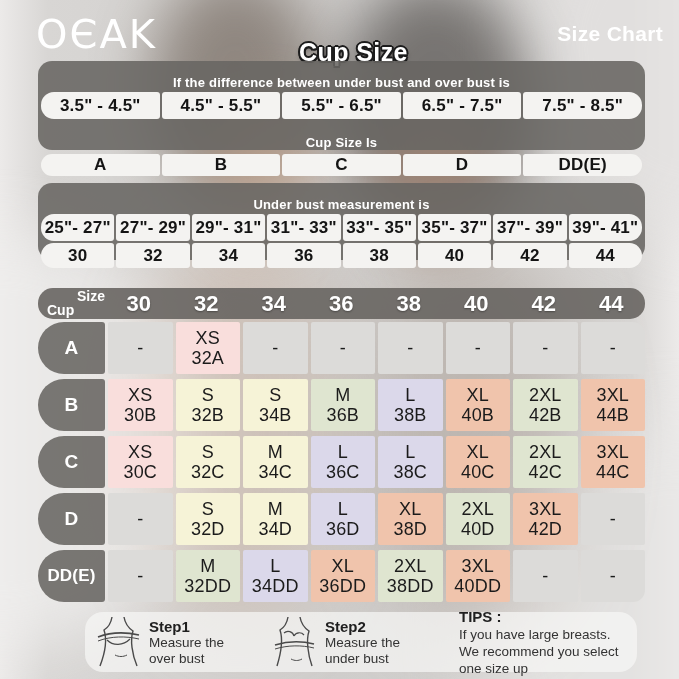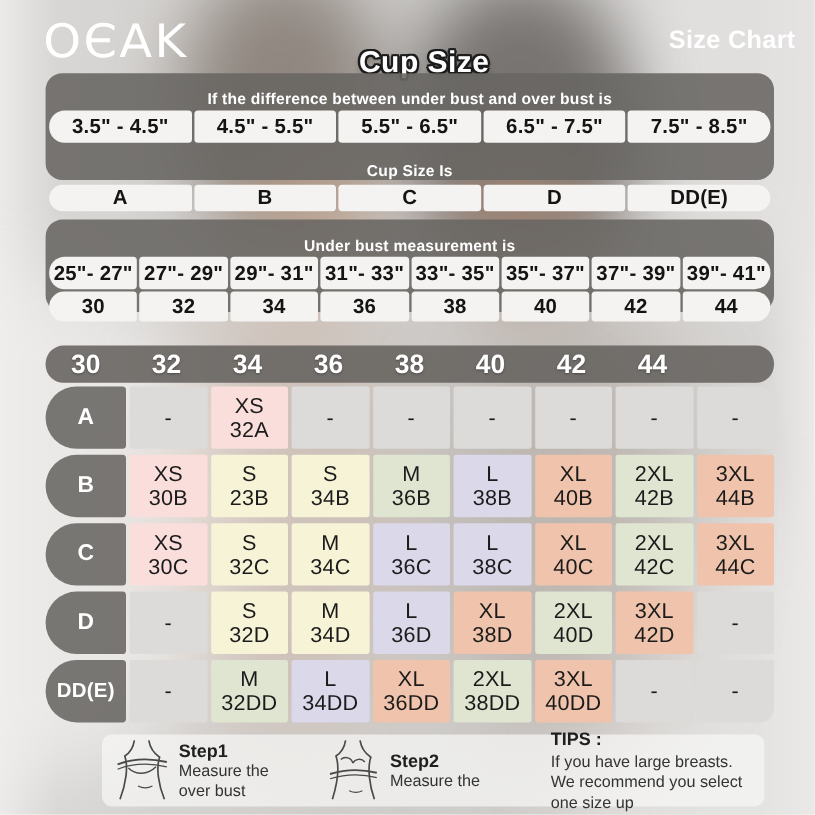--- a/index.html
+++ b/index.html
@@ -52,21 +52,21 @@
   .grid{position:absolute;left:38px;top:322px;width:607px;display:grid;
     grid-template-columns:67px repeat(8,1fr);gap:5px 3px;grid-auto-rows:52px;}
   .row-label{background:rgba(110,107,104,.92);border-radius:26px 3px 3px 26px;color:#fff;
     font-weight:700;font-size:19px;display:flex;align-items:center;justify-content:center;letter-spacing:.2px;}
   .row-label.small{font-size:17px;}
   .gcell{display:flex;flex-direction:column;align-items:center;justify-content:center;
     font-size:18px;line-height:20px;color:#1b1b1b;border-radius:2px;font-weight:500;letter-spacing:.2px;}
   .gcell.tr-round{border-top-right-radius:12px;} .gcell.br-round{border-bottom-right-radius:12px;}
 
   .footer-panel{position:absolute;left:85px;top:612px;width:552px;height:60px;
-    background:rgba(247,246,245,.72);border-radius:8px;display:flex;align-items:center;box-sizing:border-box;}
+    background:rgba(247,246,245,.72);border-radius:18px;display:flex;align-items:center;box-sizing:border-box;}
   .fig{flex:0 0 auto;margin-left:10px;}
   .step-block{margin-left:8px;}
   .s1{width:112px;} .s2{width:122px;}
   .step-title{font-size:15px;font-weight:700;color:#1f1f1f;line-height:17px;}
   .step-text{font-size:13.5px;line-height:16px;color:#333;}
   .tips-block{margin-left:12px;flex:1;}
   .tips-title{font-size:15px;font-weight:700;color:#1f1f1f;line-height:18px;}
   .tips-text{font-size:13.5px;line-height:17px;color:#333;}
 </style>
 </head>
@@ -125,20 +125,24 @@
         <div class="cell-pill">34</div>
         <div class="cell-pill">36</div>
         <div class="cell-pill">38</div>
         <div class="cell-pill">40</div>
         <div class="cell-pill">42</div>
         <div class="cell-pill">44</div>
       </div>
   </div>
 
   <div class="grid-header">
+    <div class="corner">
+      <span class="corner-size">Size</span>
+      <span class="corner-cup">Cup</span>
+    </div>
 
   <div class="col-num">30</div>
       <div class="col-num">32</div>
       <div class="col-num">34</div>
       <div class="col-num">36</div>
       <div class="col-num">38</div>
       <div class="col-num">40</div>
       <div class="col-num">42</div>
       <div class="col-num">44</div>
     </div>
@@ -169,21 +173,21 @@
       <div class="gcell tr-round" style="background: rgb(220, 219, 217);">
         <div>-</div>
       </div>
       <div class="row-label">B</div>
       <div class="gcell" style="background: rgb(249, 222, 220);">
         <div>XS</div>
         <div>30B</div>
       </div>
       <div class="gcell" style="background: rgb(246, 243, 215);">
         <div>S</div>
-        <div>23B</div>
+        <div>32B</div>
       </div>
       <div class="gcell" style="background: rgb(246, 243, 215);">
         <div>S</div>
         <div>34B</div>
       </div>
       <div class="gcell" style="background: rgb(223, 229, 208);">
         <div>M</div>
         <div>36B</div>
       </div>
       <div class="gcell" style="background: rgb(219, 216, 234);">
@@ -317,20 +321,21 @@
       <path d="M29,2 C30,8 32,12 38,16 C35,25 37,40 41,51" stroke="#4a4a4a" stroke-width="1.4" fill="none"></path>
       <path d="M13,18 a6,6 0 0 1 10,3" stroke="#4a4a4a" stroke-width="1.2" fill="none"></path>
       <path d="M23,21 a6,6 0 0 1 10,-1" stroke="#4a4a4a" stroke-width="1.2" fill="none"></path>
       <path d="M4,30 C17,26 31,26 43,29" stroke="#4a4a4a" stroke-width="1.6" fill="none"></path>
       <path d="M4,34 C17,30 31,30 43,33" stroke="#4a4a4a" stroke-width="1" fill="none"></path>
       <path d="M20,44 C24,46 27,46 31,44" stroke="#4a4a4a" stroke-width="1" fill="none"></path>
     </svg>
     <div class="step-block s2">
       <div class="step-title">Step2</div>
       <div class="step-text">Measure the</div>
+      <div class="step-text">under bust</div>
     </div>
     <div class="tips-block">
       <div class="tips-title">TIPS :</div>
       <div class="tips-text">If you have large breasts.</div>
       <div class="tips-text">We recommend you select one size up</div>
     </div>
   </div>
 
 </div>
 

